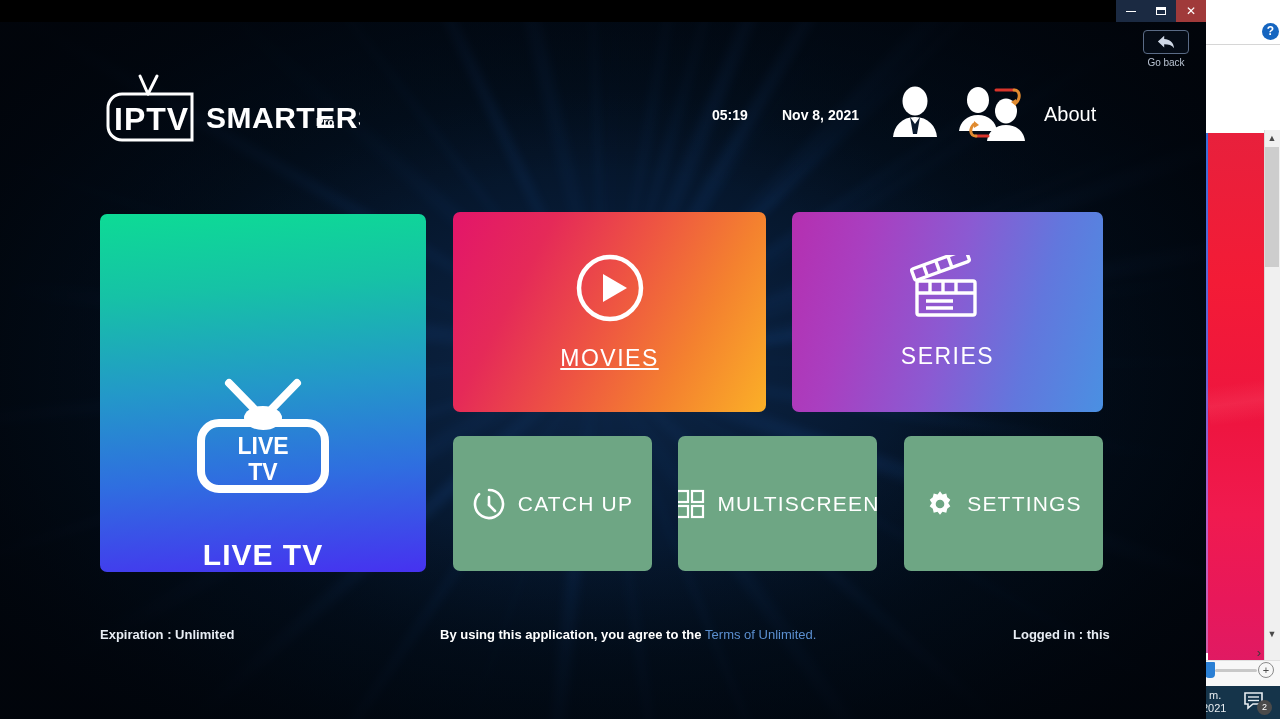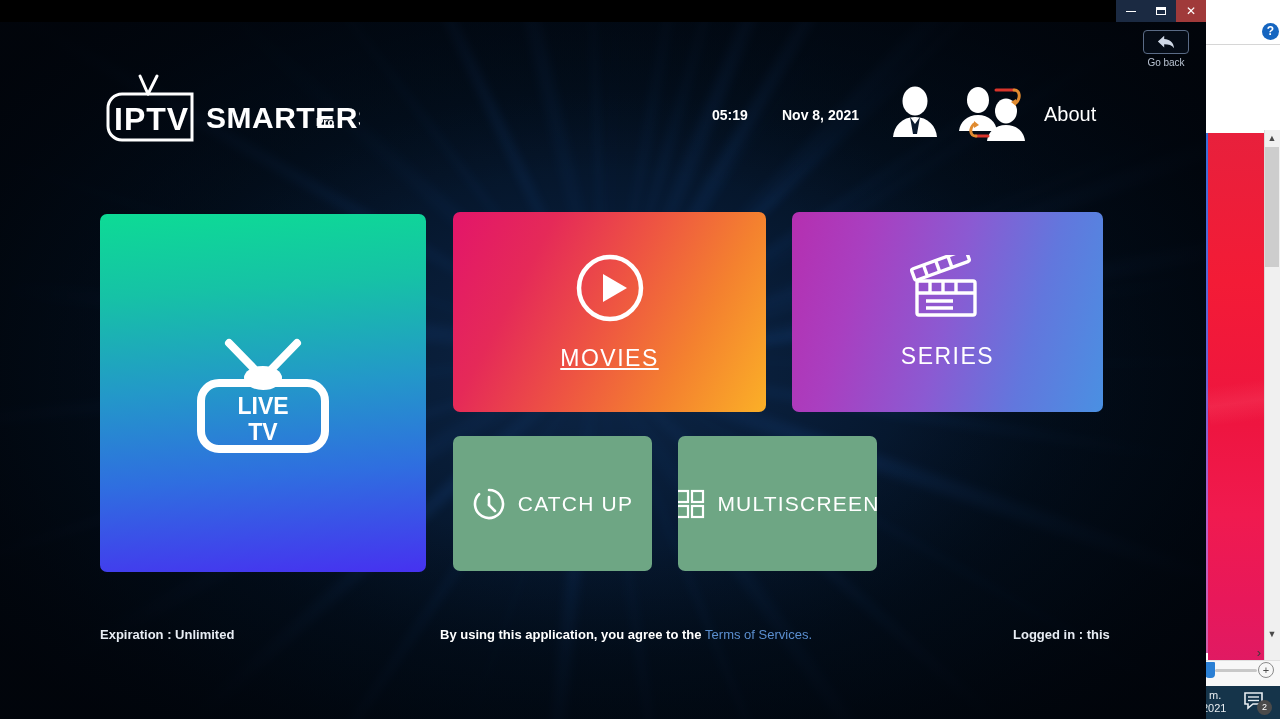--- a/index.html
+++ b/index.html
@@ -207,20 +207,21 @@
   
   .tiles { position: absolute; left: 0; top: 0; width: 1206px; height: 719px; z-index: 15; }
   .tile {
     position: absolute; border-radius: 7px; overflow: hidden;
     display: flex; flex-direction: column; align-items: center; justify-content: center;
     color: #ffffff;
   }
   .tile-livetv {
     left: 100px; top: 214px; width: 326px; height: 358px;
     background: linear-gradient(176deg, #0ddb95 0%, #16c2a6 22%, #2398c9 48%, #2f6ee0 72%, #4632f0 100%);
+    justify-content: flex-end;
   }
   .tile-livetv .tile-label {
     font-size: 30px; font-weight: bold; letter-spacing: 1px; margin-top: 38px;
   }
   .tile-movies {
     left: 453px; top: 212px; width: 313px; height: 200px;
     background: linear-gradient(118deg, #e3156a 0%, #e52a58 25%, #ee5542 50%, #f4812f 74%, #fbb027 100%);
     text-decoration: underline;
   }
   .tile-series {
@@ -414,20 +415,21 @@
         <div class="tile-icon">
           <svg viewBox="0 0 160 130" width="160" height="130">
             <line x1="80" y1="52" x2="46" y2="17" stroke="#ffffff" stroke-width="8" stroke-linecap="round"></line>
             <line x1="80" y1="52" x2="114" y2="17" stroke="#ffffff" stroke-width="8" stroke-linecap="round"></line>
             <ellipse cx="80" cy="52" rx="19" ry="12" fill="#ffffff"></ellipse>
             <rect x="18" y="57" width="124" height="66" rx="18" ry="18" fill="none" stroke="#ffffff" stroke-width="8"></rect>
             <text x="80" y="88" text-anchor="middle" font-family="Liberation Sans, sans-serif" font-size="23" font-weight="bold" fill="#ffffff">LIVE</text>
             <text x="80" y="114" text-anchor="middle" font-family="Liberation Sans, sans-serif" font-size="23" font-weight="bold" fill="#ffffff">TV</text>
           </svg>
         </div>
+        <div class="tile-label">LIVE TV</div>
       </div>
 
       <div class="tile tile-movies">
         <div class="tile-icon">
           <svg viewBox="0 0 70 70" width="70" height="70">
             <circle cx="35" cy="35" r="31" fill="none" stroke="#ffffff" stroke-width="4.5"></circle>
             <path d="M28 21 L52 35 L28 49 Z" fill="#ffffff"></path>
           </svg>
         </div>
         <div class="tile-label">MOVIES</div>
@@ -474,24 +476,33 @@
               <rect x="2" y="2" width="11" height="11"></rect>
               <rect x="17" y="2" width="11" height="11"></rect>
               <rect x="2" y="17" width="11" height="11"></rect>
               <rect x="17" y="17" width="11" height="11"></rect>
             </g>
           </svg>
         </div>
         <div class="tile-label">MULTISCREEN</div>
       </div>
 
+      <div class="tile tile-small tile-settings">
+        <div class="tile-icon">
+          <svg viewBox="0 0 32 32" width="30" height="30">
+            <path fill="#ffffff" d="M16 2.5 l2.6 3.3 4.1-1 1 4.1 3.3 2.6 -2.3 3.5 2.3 3.5 -3.3 2.6 -1 4.1 -4.1-1 -2.6 3.3 -2.6-3.3 -4.1 1 -1-4.1 -3.3-2.6 2.3-3.5 -2.3-3.5 3.3-2.6 1-4.1 4.1 1 z"></path>
+            <circle cx="16" cy="16" r="4.6" fill="#6ea684"></circle>
+          </svg>
+        </div>
+        <div class="tile-label">SETTINGS</div>
+      </div>
     </div>
 
     <div class="footer">
       <div class="f-exp">Expiration : Unlimited</div>
       <div class="f-terms">
-        <span>By using this application, you agree to the </span><span class="f-terms-link">Terms of Services.</span>
+        <span>By using this application, you agree to the </span><span class="f-terms-link">Terms of Unlimited.</span>
       </div>
       <div class="f-login">Logged in : this</div>
     </div>
 
   </div>
 </div>
 
 </body></html>

